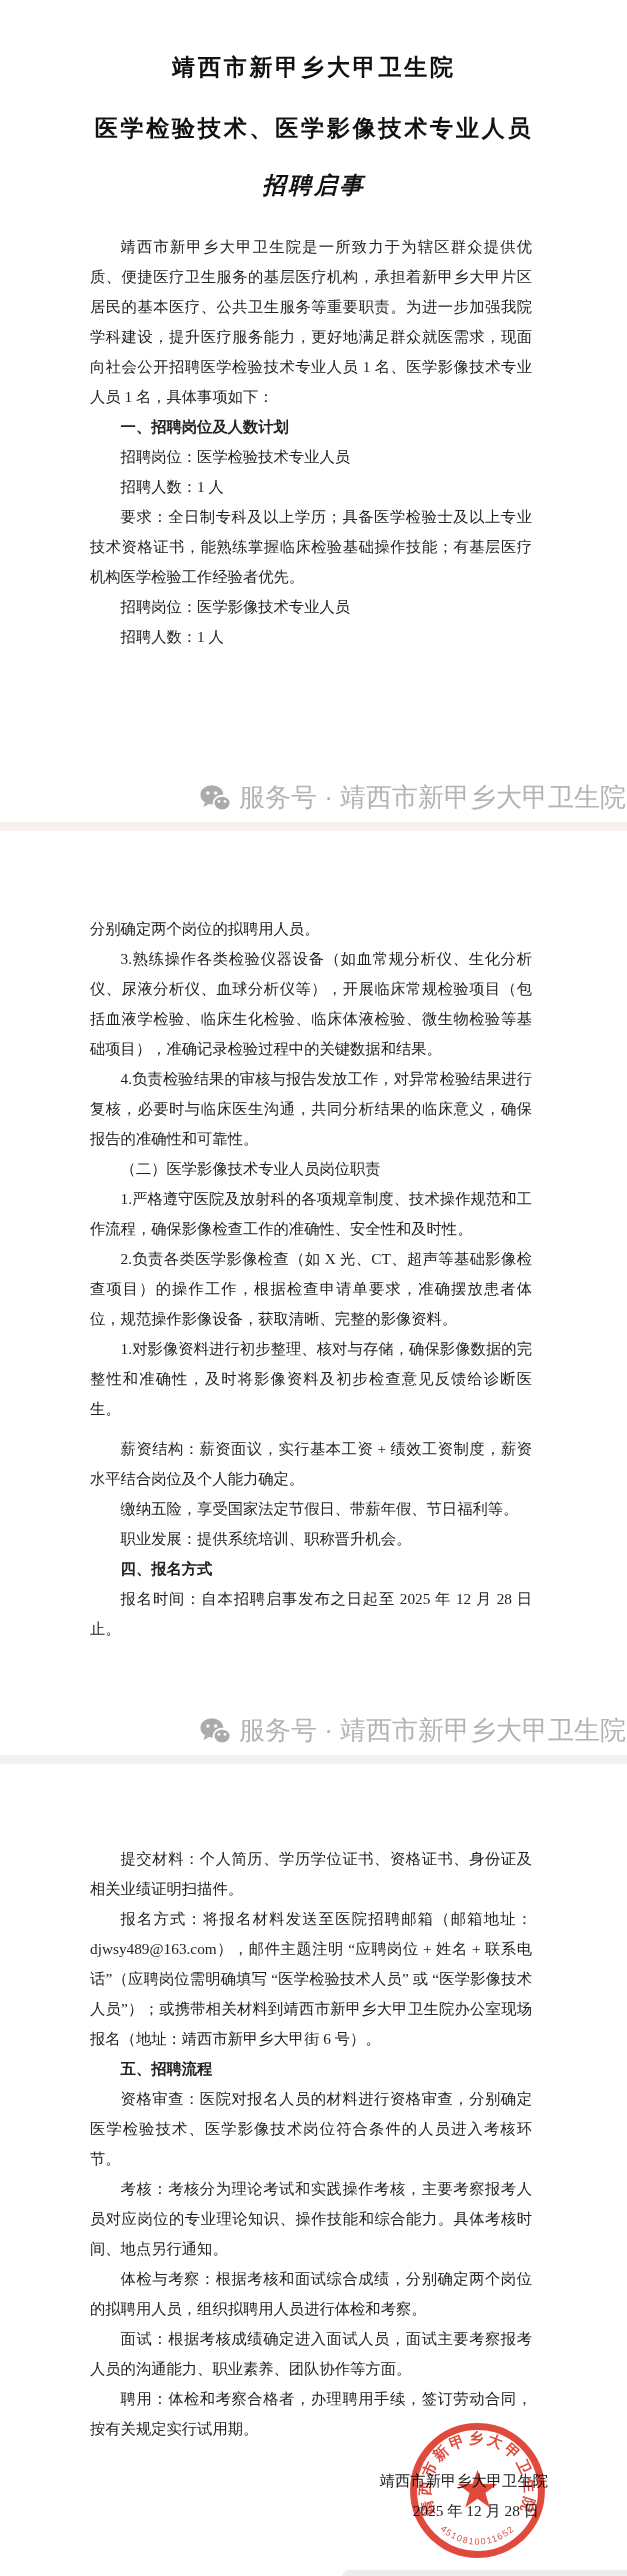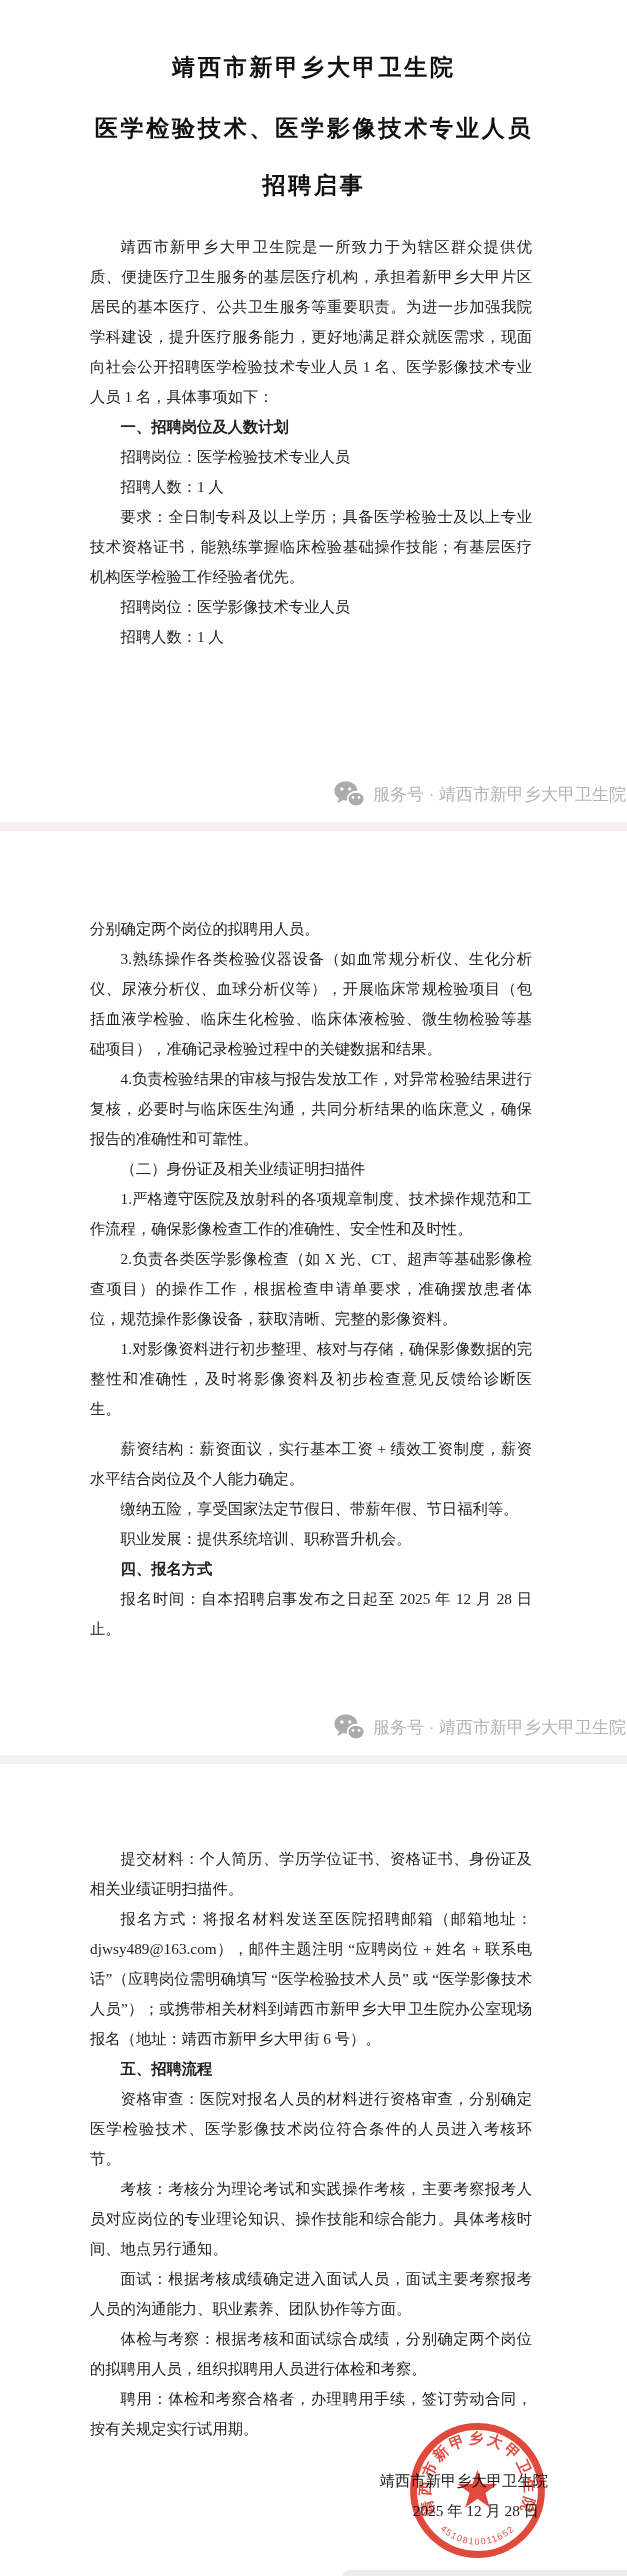--- a/index.html
+++ b/index.html
@@ -18,42 +18,42 @@
     left:90px;width:442px;
     font-size:15.3px;line-height:30px;text-align:justify;
   }
   .textblock p{margin:0;}
   .indent{text-indent:2em;}
   .bold{font-weight:bold;}
   .divider{left:0;width:628px;height:9.3px;background:#f6f0ef;}
   .watermark{
     right:1.9px;display:flex;align-items:center;gap:8.3px;
     font-family:"Liberation Sans","DejaVu Sans",sans-serif;
-    font-size:17px;color:#b3b3b3;white-space:nowrap;
+    font-size:26px;color:#b3b3b3;white-space:nowrap;
   }
   .wm-icon{flex:0 0 auto;}
   .sign{
     right:80px;text-align:right;font-size:15.3px;line-height:30px;
     white-space:nowrap;
   }
   .seal{
     left:408px;top:2421px;width:139px;height:139px;
     opacity:0.9;mix-blend-mode:multiply;
   }
   .bottom-strip{
     left:342px;top:2570px;width:285px;height:6.5px;
     background:#ececec;border-top-left-radius:6.5px;
   }
 </style>
 </head>
 <body>
 
 <div class="abs title" style="top:52px;">靖西市新甲乡大甲卫生院</div>
 <div class="abs title" style="top:113px;">医学检验技术、医学影像技术专业人员</div>
-<div class="abs title" style="top:170px;">招聘启事</div>
+<div class="abs title" style="top:170px;font-style:italic;">招聘启事</div>
 
 <div class="abs textblock" style="top:232px;">
   <p class="indent">靖西市新甲乡大甲卫生院是一所致力于为辖区群众提供优质、便捷医疗卫生服务的基层医疗机构，承担着新甲乡大甲片区居民的基本医疗、公共卫生服务等重要职责。为进一步加强我院学科建设，提升医疗服务能力，更好地满足群众就医需求，现面向社会公开招聘医学检验技术专业人员 1 名、医学影像技术专业人员 1 名，具体事项如下：</p>
   <p class="indent bold">一、招聘岗位及人数计划</p>
   <p class="indent">招聘岗位：医学检验技术专业人员</p>
   <p class="indent">招聘人数：1 人</p>
   <p class="indent">要求：全日制专科及以上学历；具备医学检验士及以上专业技术资格证书，能熟练掌握临床检验基础操作技能；有基层医疗机构医学检验工作经验者优先。</p>
   <p class="indent">招聘岗位：医学影像技术专业人员</p>
   <p class="indent">招聘人数：1 人</p>
 </div>
@@ -71,21 +71,21 @@
   </svg>
   <span>服务号 · 靖西市新甲乡大甲卫生院</span>
 </div>
 
 <div class="abs divider" style="top:822px;"></div>
 
 <div class="abs textblock" style="top:914px;">
   <p>分别确定两个岗位的拟聘用人员。</p>
   <p class="indent">3.熟练操作各类检验仪器设备（如血常规分析仪、生化分析仪、尿液分析仪、血球分析仪等），开展临床常规检验项目（包括血液学检验、临床生化检验、临床体液检验、微生物检验等基础项目），准确记录检验过程中的关键数据和结果。</p>
   <p class="indent">4.负责检验结果的审核与报告发放工作，对异常检验结果进行复核，必要时与临床医生沟通，共同分析结果的临床意义，确保报告的准确性和可靠性。</p>
-  <p class="indent">（二）身份证及相关业绩证明扫描件</p>
+  <p class="indent">（二）医学影像技术专业人员岗位职责</p>
   <p class="indent">1.严格遵守医院及放射科的各项规章制度、技术操作规范和工作流程，确保影像检查工作的准确性、安全性和及时性。</p>
   <p class="indent">2.负责各类医学影像检查（如 X 光、CT、超声等基础影像检查项目）的操作工作，根据检查申请单要求，准确摆放患者体位，规范操作影像设备，获取清晰、完整的影像资料。</p>
   <p class="indent">1.对影像资料进行初步整理、核对与存储，确保影像数据的完整性和准确性，及时将影像资料及初步检查意见反馈给诊断医生。</p>
 </div>
 
 <div class="abs textblock" style="top:1434px;">
   <p class="indent">薪资结构：薪资面议，实行基本工资 + 绩效工资制度，薪资水平结合岗位及个人能力确定。</p>
   <p class="indent">缴纳五险，享受国家法定节假日、带薪年假、节日福利等。</p>
   <p class="indent">职业发展：提供系统培训、职称晋升机会。</p>
   <p class="indent bold">四、报名方式</p>
@@ -107,22 +107,22 @@
 </div>
 
 <div class="abs divider" style="top:1755px;"></div>
 
 <div class="abs textblock" style="top:1844px;">
   <p class="indent">提交材料：个人简历、学历学位证书、资格证书、身份证及相关业绩证明扫描件。</p>
   <p class="indent">报名方式：将报名材料发送至医院招聘邮箱（邮箱地址：djwsy489@163.com），邮件主题注明 “应聘岗位 + 姓名 + 联系电话”（应聘岗位需明确填写 “医学检验技术人员” 或 “医学影像技术人员”）；或携带相关材料到靖西市新甲乡大甲卫生院办公室现场报名（地址：靖西市新甲乡大甲街 6 号）。</p>
   <p class="indent bold">五、招聘流程</p>
   <p class="indent">资格审查：医院对报名人员的材料进行资格审查，分别确定医学检验技术、医学影像技术岗位符合条件的人员进入考核环节。</p>
   <p class="indent">考核：考核分为理论考试和实践操作考核，主要考察报考人员对应岗位的专业理论知识、操作技能和综合能力。具体考核时间、地点另行通知。</p>
+  <p class="indent">体检与考察：根据考核和面试综合成绩，分别确定两个岗位的拟聘用人员，组织拟聘用人员进行体检和考察。</p>
   <p class="indent">面试：根据考核成绩确定进入面试人员，面试主要考察报考人员的沟通能力、职业素养、团队协作等方面。</p>
-  <p class="indent">体检与考察：根据考核和面试综合成绩，分别确定两个岗位的拟聘用人员，组织拟聘用人员进行体检和考察。</p>
   <p class="indent">聘用：体检和考察合格者，办理聘用手续，签订劳动合同，按有关规定实行试用期。</p>
 </div>
 
 <div class="abs sign" style="top:2466px;">靖西市新甲乡大甲卫生院</div>
 <div class="abs sign" style="top:2496px;right:89px;">2025 年 12 月 28 日</div>
 
 <svg class="abs seal" viewBox="0 0 200 200">
   <defs>
     <path id="sealTopArc" d="M 41.1,134 A 68,68 0 1 1 158.9,134"></path>
     <path id="sealBottomArc" d="M 40.3,150.1 A 78,78 0 0 0 159.7,150.1"></path>

